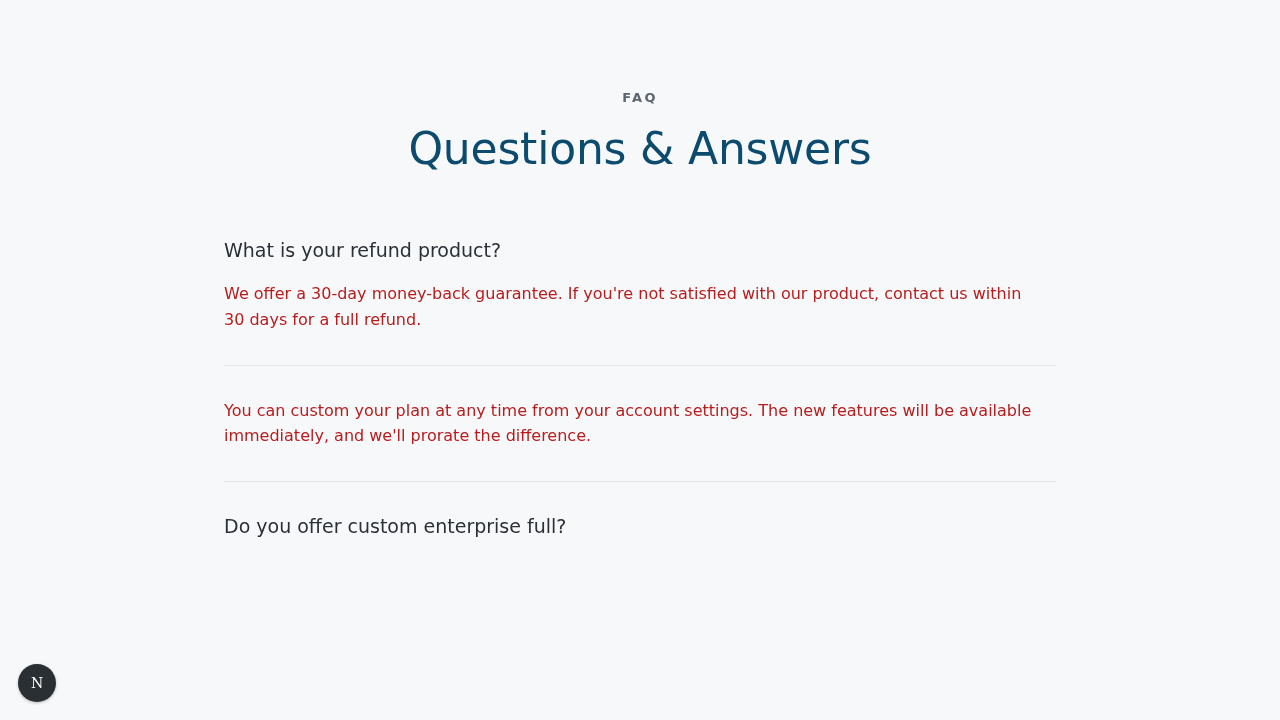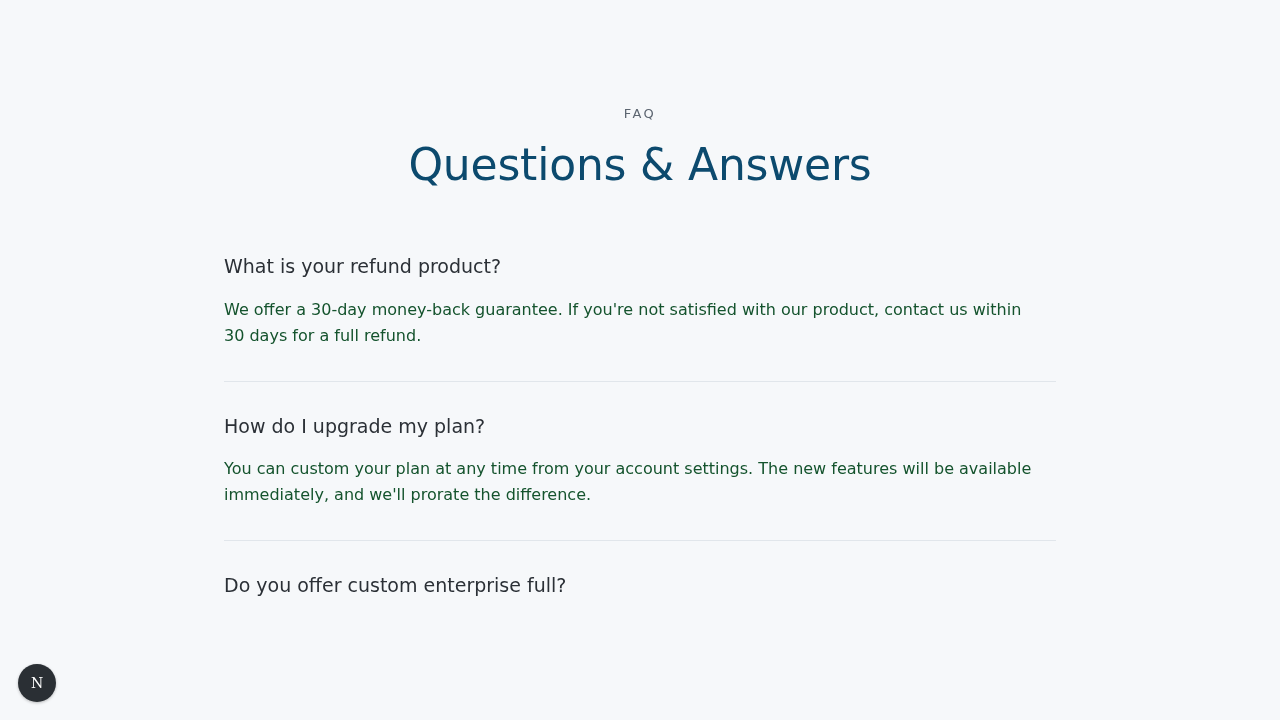--- a/index.html
+++ b/index.html
@@ -19,24 +19,24 @@
   .page {
     width: 1280px;
     box-sizing: border-box;
     padding-top: 90px;
   }
 
   .eyebrow {
     text-align: center;
     font-size: 13px;
     letter-spacing: 2.4px;
-    font-weight: 400;
+    font-weight: 700;
     color: #5c6570;
     text-transform: uppercase;
-    margin: 16px 0 18px 0;
+    margin: 0 0 18px 0;
   }
 
   .title {
     text-align: center;
     font-size: 44px;
     font-weight: 400;
     color: #0c4a6e;
     margin: 0 0 64px 0;
     letter-spacing: -0.2px;
   }
@@ -60,21 +60,21 @@
     font-size: 19px;
     font-weight: 400;
     color: #2b3036;
     margin: 0 0 18px 0;
     line-height: 1.3;
   }
 
   .faq-a {
     font-size: 16px;
     line-height: 1.62;
-    color: #14532d;
+    color: #b91c1c;
     margin: 0 16px 28px 0;
     max-width: 820px;
   }
 
   .fab {
     position: absolute;
     left: 18px;
     bottom: 18px;
     width: 38px;
     height: 38px;
@@ -101,21 +101,20 @@
   <h1 class="title">Questions &amp; Answers</h1>
 
   <div class="faq-list">
 
     <div class="faq-item">
       <h2 class="faq-q">What is your refund product?</h2>
       <p class="faq-a">We offer a 30-day money-back guarantee. If you're not satisfied with our product, contact us within 30 days for a full refund.</p>
     </div>
 
     <div class="faq-item">
-      <h2 class="faq-q">How do I upgrade my plan?</h2>
       <p class="faq-a">You can custom your plan at any time from your account settings. The new features will be available immediately, and we'll prorate the difference.</p>
     </div>
 
     <div class="faq-item">
       <h2 class="faq-q">Do you offer custom enterprise full?</h2>
     </div>
 
   </div>
 </div>
 

